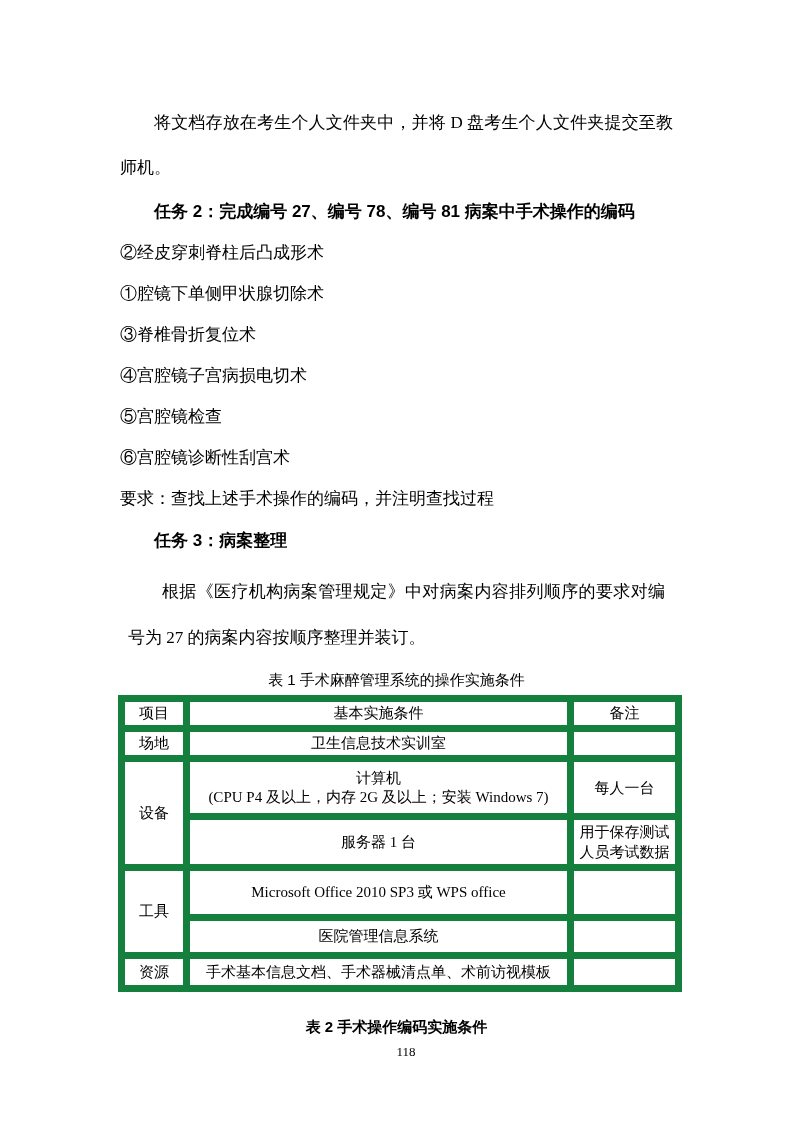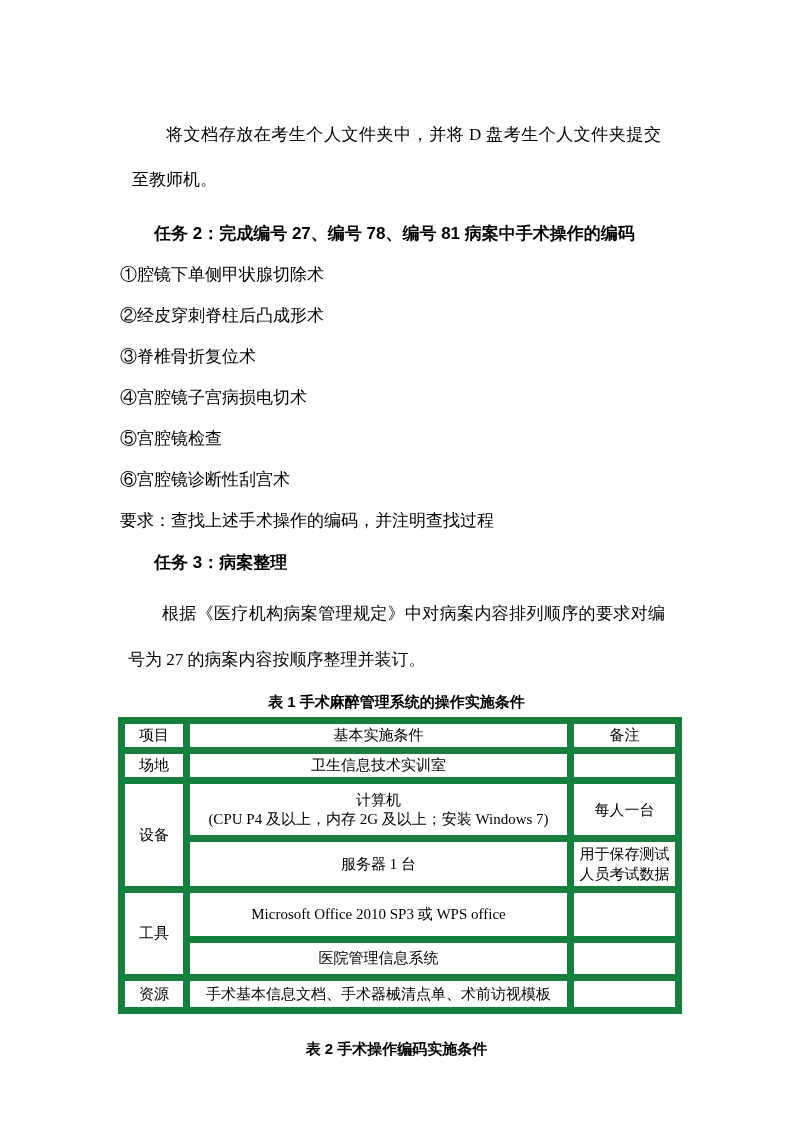--- a/index.html
+++ b/index.html
@@ -12,21 +12,21 @@
     box-sizing: border-box;
     padding: 100px 120px 0 120px;
     font-family: "Liberation Serif", "DejaVu Serif", serif;
     color: #000000;
     overflow: hidden;
   }
   .para {
     font-size: 17px;
     line-height: 45px;
     text-align: justify;
-    margin: 12px;
+    margin: 0;
   }
   .indent { text-indent: 2em; }
   .task-heading {
     font-family: "Liberation Sans", "DejaVu Sans", sans-serif;
     font-size: 17px;
     font-weight: bold;
     line-height: 40px;
     text-indent: 2em;
     margin: 2px 0 0 0;
   }
@@ -52,21 +52,21 @@
     font-family: "Liberation Sans", "DejaVu Sans", sans-serif;
     font-size: 18px;
     font-weight: bold;
     line-height: 36px;
     text-indent: 1.8em;
     margin: 4px 0 0 0;
   }
   .table-caption {
     font-family: "Liberation Sans", "DejaVu Sans", sans-serif;
     font-size: 15px;
-    font-weight: bold;
+    font-weight: normal;
     text-align: center;
     line-height: 22px;
     margin: 6px 0 4px 0;
   }
   .table-caption-2 {
     font-family: "Liberation Sans", "DejaVu Sans", sans-serif;
     font-size: 15px;
     font-weight: bold;
     text-align: center;
     line-height: 22px;
@@ -111,22 +111,22 @@
 </head>
 <body>
 
 <div class="page">
 
   <p class="para indent">将文档存放在考生个人文件夹中，并将 D 盘考生个人文件夹提交至教师机。</p>
 
   <h3 class="task-heading">任务 2：完成编号 27、编号 78、编号 81 病案中手术操作的编码</h3>
 
   <div class="proc-list">
+    <p class="proc-item">②经皮穿刺脊柱后凸成形术</p>
     <p class="proc-item">①腔镜下单侧甲状腺切除术</p>
-    <p class="proc-item">②经皮穿刺脊柱后凸成形术</p>
     <p class="proc-item">③脊椎骨折复位术</p>
     <p class="proc-item">④宫腔镜子宫病损电切术</p>
     <p class="proc-item">⑤宫腔镜检查</p>
     <p class="proc-item">⑥宫腔镜诊断性刮宫术</p>
   </div>
 
   <p class="requirement">要求：查找上述手术操作的编码，并注明查找过程</p>
 
   <h3 class="task-heading">任务 3：病案整理</h3>
 

